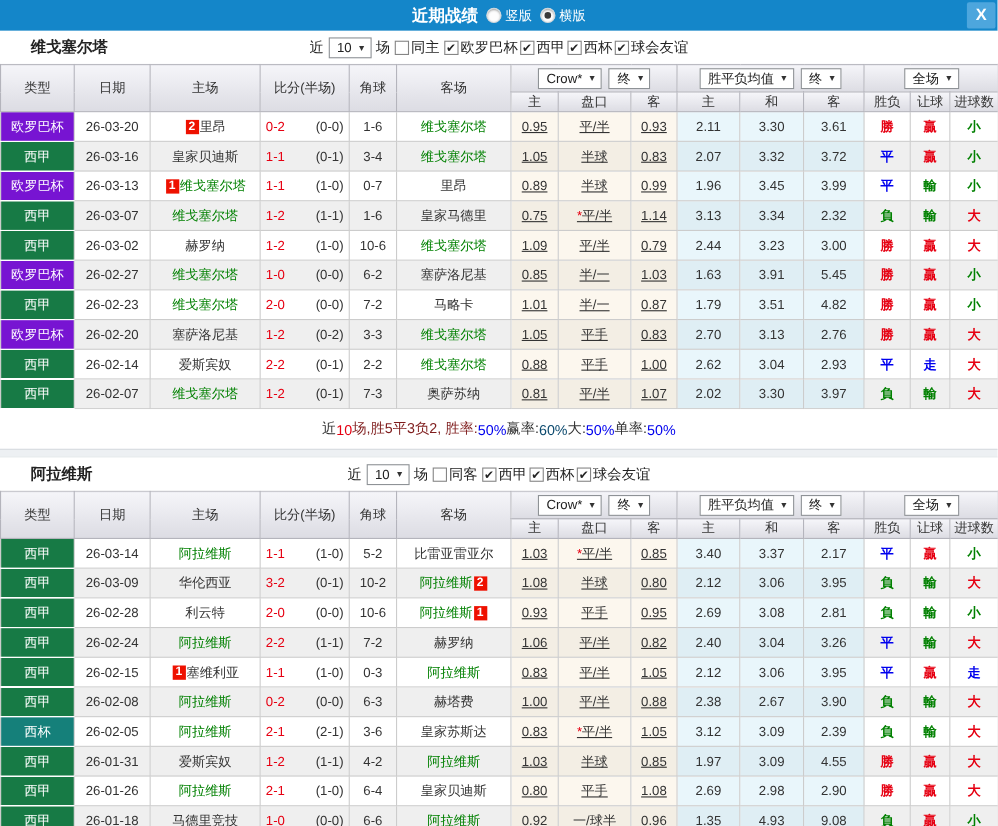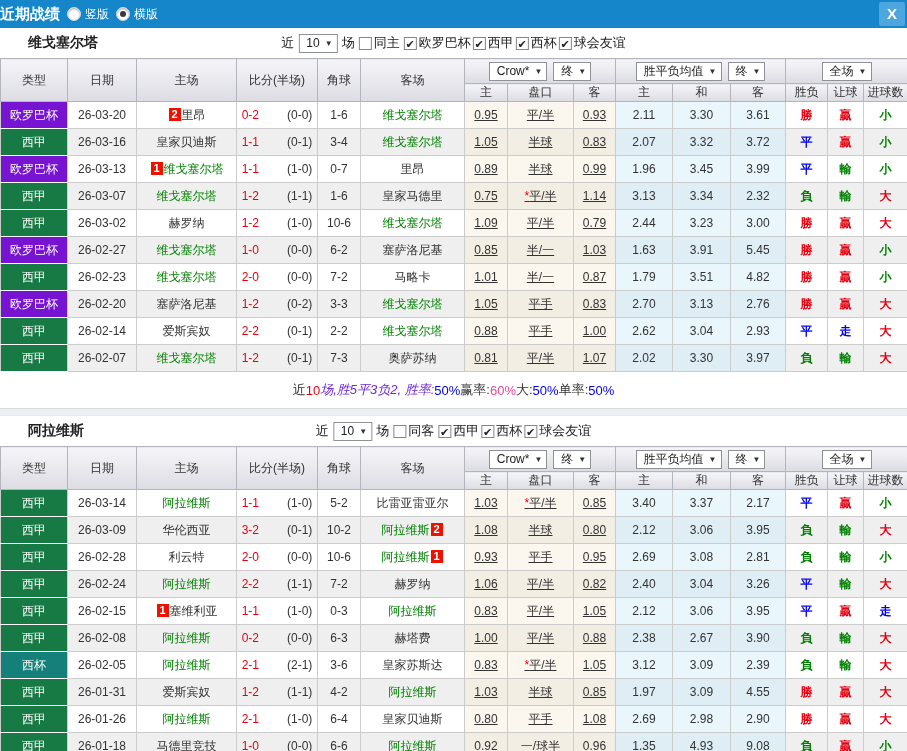--- a/index.html
+++ b/index.html
@@ -3,21 +3,21 @@
 <meta charset="utf-8">
 <style>
   html,body{margin:0;padding:0;}
   body{
     width:907px;height:751px;background:#fff;
     font-family:"Liberation Sans","DejaVu Sans",sans-serif;
     color:#333;overflow:hidden;
   }
   
   .titlebar{height:28px;background:#1486c9;position:relative;display:flex;align-items:center;}
-  .title-center{flex:1;display:flex;align-items:center;gap:7px;color:#fff;}
+  .title-center{flex:1;display:flex;justify-content:center;align-items:center;gap:7px;color:#fff;}
   .dlg-title{font-weight:bold;font-size:15px;}
   .radio-opt{display:inline-flex;align-items:center;gap:4px;font-size:12px;color:#fff;cursor:pointer;}
   .radio{width:12px;height:12px;border-radius:50%;background:#fdfdfd;border:1px solid #cfd6da;
     box-shadow:inset 0 1px 2px rgba(0,0,0,.35);position:relative;display:inline-block;}
   .radio.checked::after{content:"";position:absolute;left:3px;top:3px;width:6px;height:6px;border-radius:50%;background:#3a3a3a;}
   .close-btn{position:absolute;right:2px;top:2px;width:26px;height:24px;background:#4da6dd;color:#fff;
     font-weight:bold;font-size:15px;text-align:center;line-height:24px;cursor:pointer;border-radius:2px;}
   
   .section-head{height:30px;position:relative;display:flex;align-items:center;background:#fff;}
   .team-name{margin-left:28px;font-weight:bold;font-size:14px;color:#222;}
@@ -347,24 +347,24 @@
           <td class="blue">3.97</td>
           <td class="res" style="color: rgb(0, 128, 0);">負</td>
           <td class="res" style="color: rgb(0, 128, 0);">輸</td>
           <td class="res" style="color: rgb(230, 0, 18);">大</td>
         </tr>
       </tbody>
   </table>
   <div class="summary">
       <span style="color: rgb(51, 51, 51);">近</span>
       <span style="color: rgb(230, 0, 18);">10</span>
-      <span style="color: #6d28d9; font-style: italic;">场,胜5平3负2, 胜率:</span>
+      <span style="color: #7f1d1d;">场,胜5平3负2, 胜率:</span>
       <span style="color: rgb(0, 0, 238);">50%</span>
       <span style="color: rgb(51, 51, 51);"> 赢率:</span>
-      <span style="color: #ec4899;">60%</span>
+      <span style="color: #0c4a6e;">60%</span>
       <span style="color: rgb(51, 51, 51);"> 大:</span>
       <span style="color: rgb(0, 0, 238);">50%</span>
       <span style="color: rgb(51, 51, 51);"> 单率:</span>
       <span style="color: rgb(0, 0, 238);">50%</span>
     </div>
 </div>
 
 <div class="divider"></div>
 
 <div class="section">

